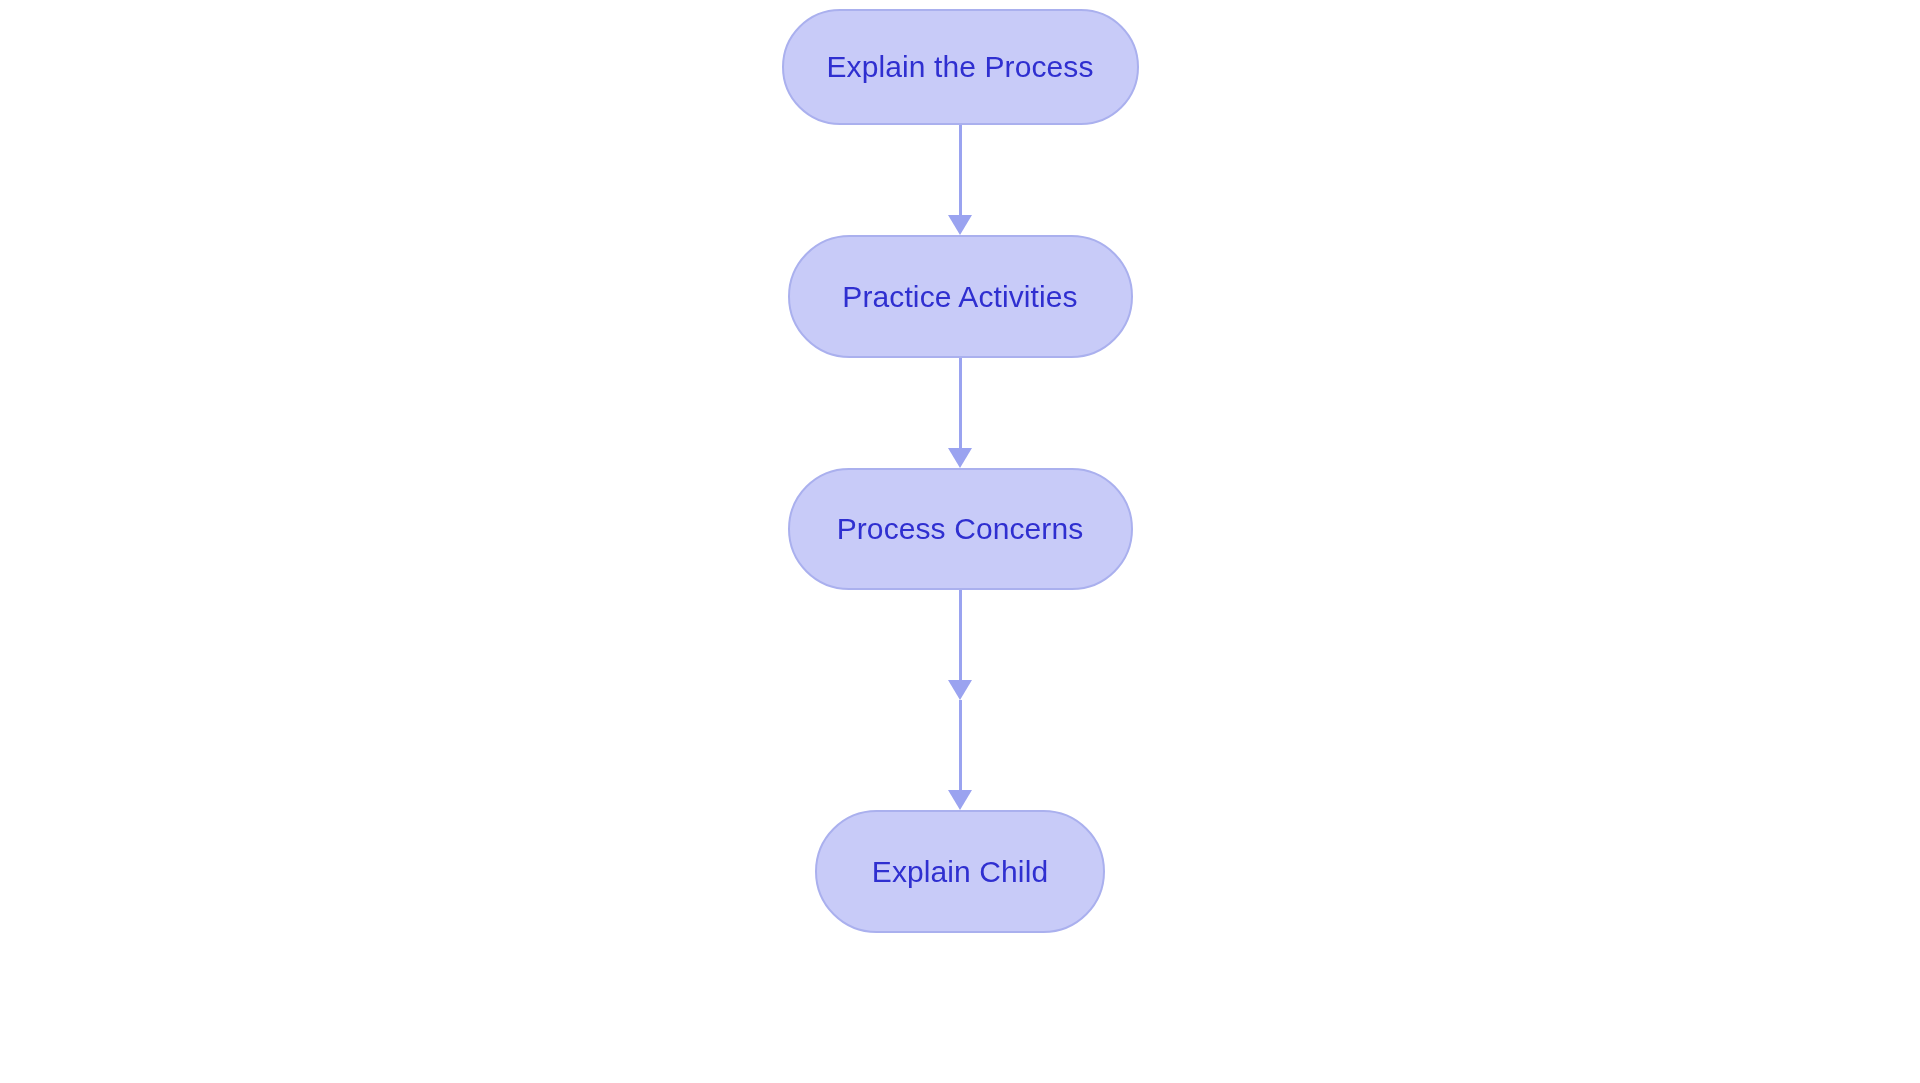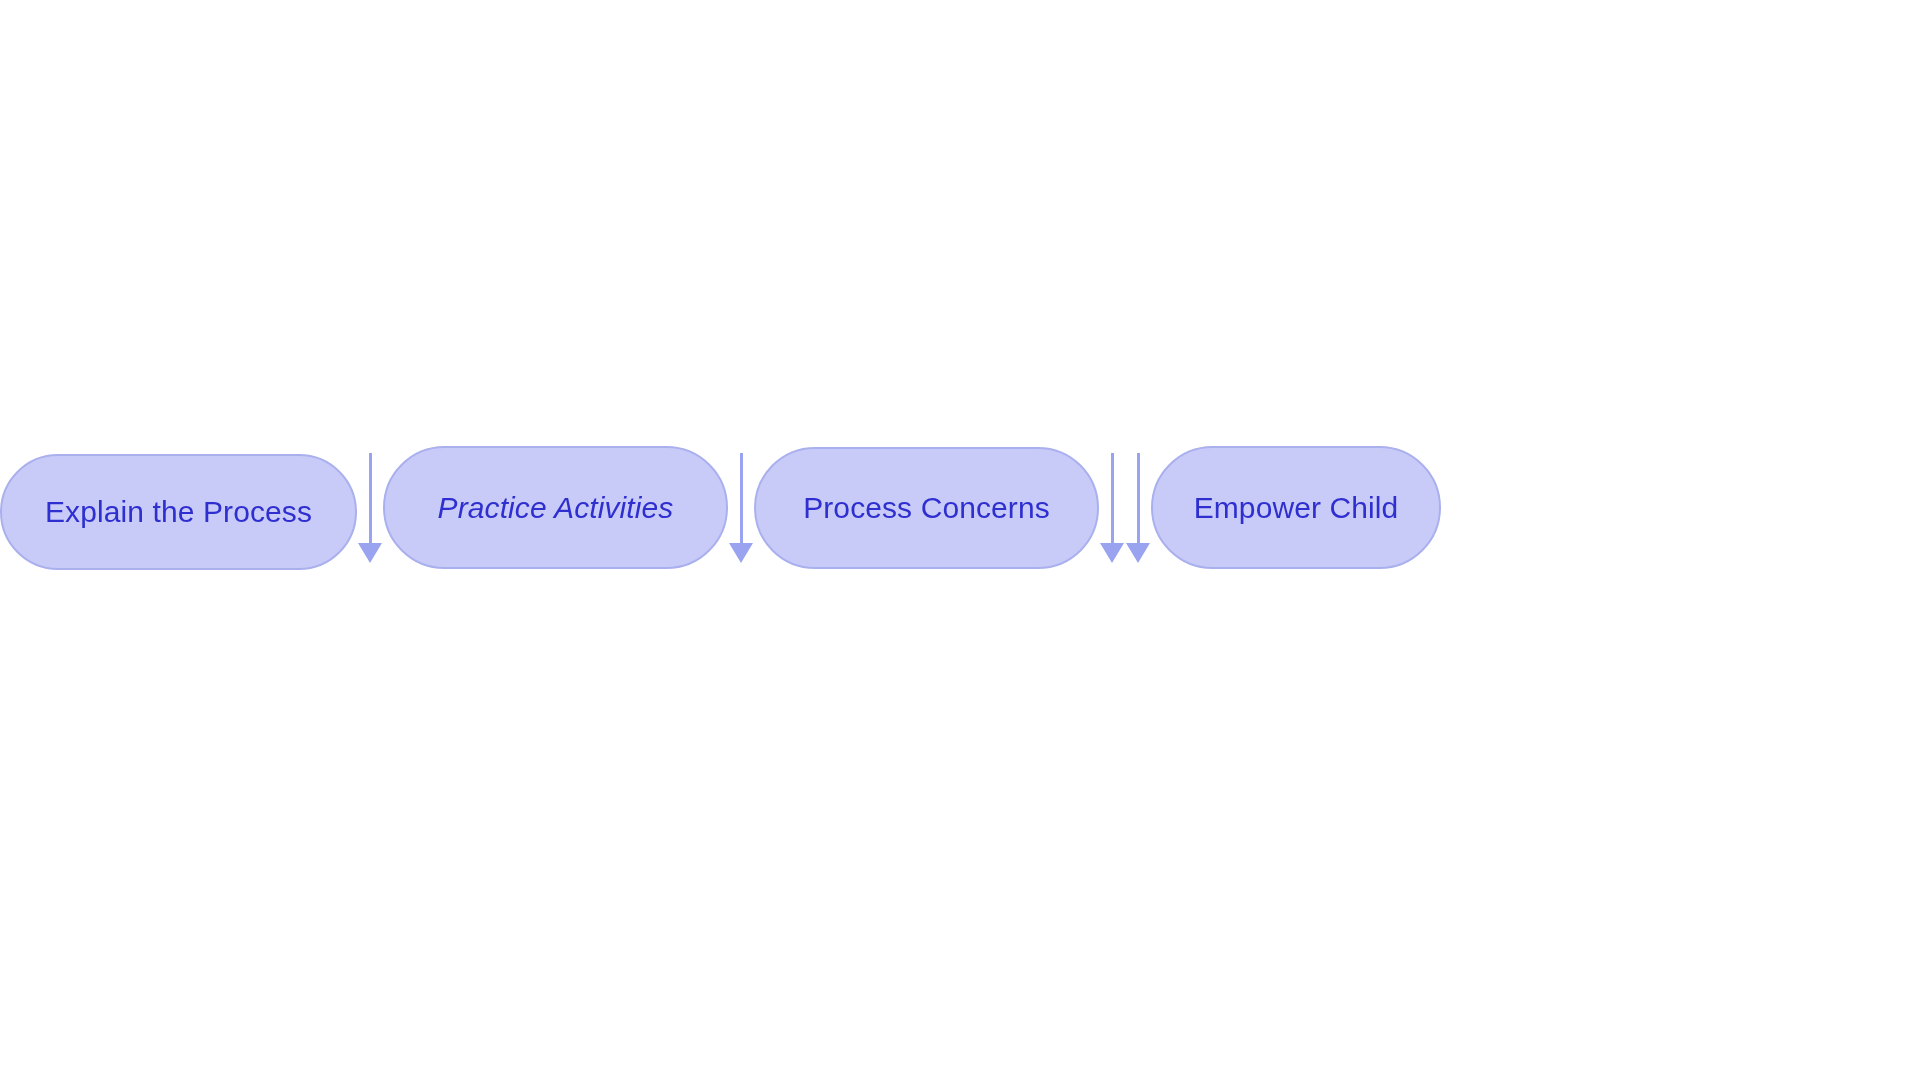--- a/index.html
+++ b/index.html
@@ -22,21 +22,21 @@
     background: #ffffff;
   }
 
   .flow-column {
     position: absolute;
     left: 0;
     top: 0;
     width: 1920px;
     height: 1015px;
     display: flex;
-    flex-direction: row;
+    flex-direction: column;
     align-items: center;
     justify-content: flex-start;
   }
 
   
   .flow-node {
     position: relative;
     box-sizing: border-box;
     display: flex;
     align-items: center;
@@ -53,21 +53,21 @@
     padding: 0 34px;
   }
 
   .flow-node .node-label {
     display: block;
     color: #2f2fd0;
   }
 
   
   .node-1 { width: 357px; height: 116px; margin-top: 9px; }
-  .node-2 { width: 345px; height: 123px; font-style: italic; }
+  .node-2 { width: 345px; height: 123px; }
   .node-3 { width: 345px; height: 122px; }
   .node-4 { width: 325px; height: 122px; }
   .node-5 { width: 290px; height: 123px; }
 
   
   .flow-connector {
     position: relative;
     width: 26px;
     height: 110px;
     display: flex;
@@ -122,17 +122,17 @@
       <span class="conn-arrowhead"></span>
     </div>
 
 
     <div class="flow-connector">
       <span class="conn-line"></span>
       <span class="conn-arrowhead"></span>
     </div>
 
     <div class="flow-node node-5">
-      <span class="node-label">Empower Child</span>
+      <span class="node-label">Explain Child</span>
     </div>
 
   </div>
 </div>
 
 </body></html>

